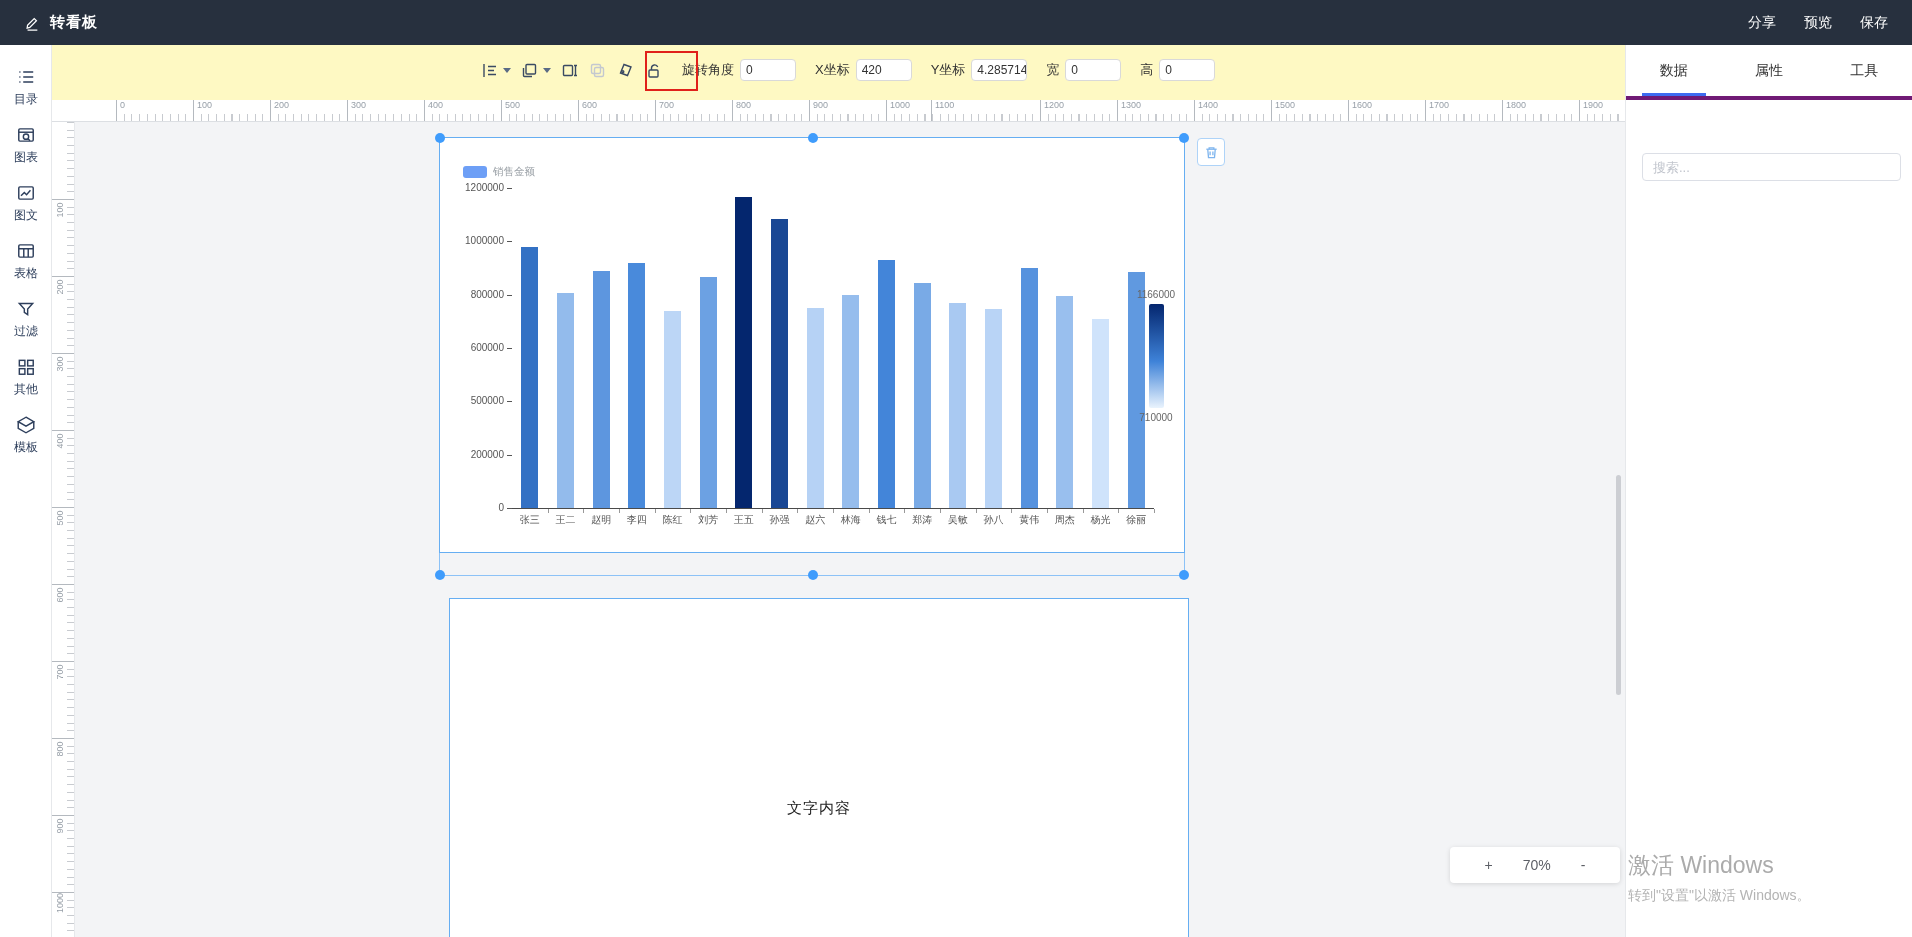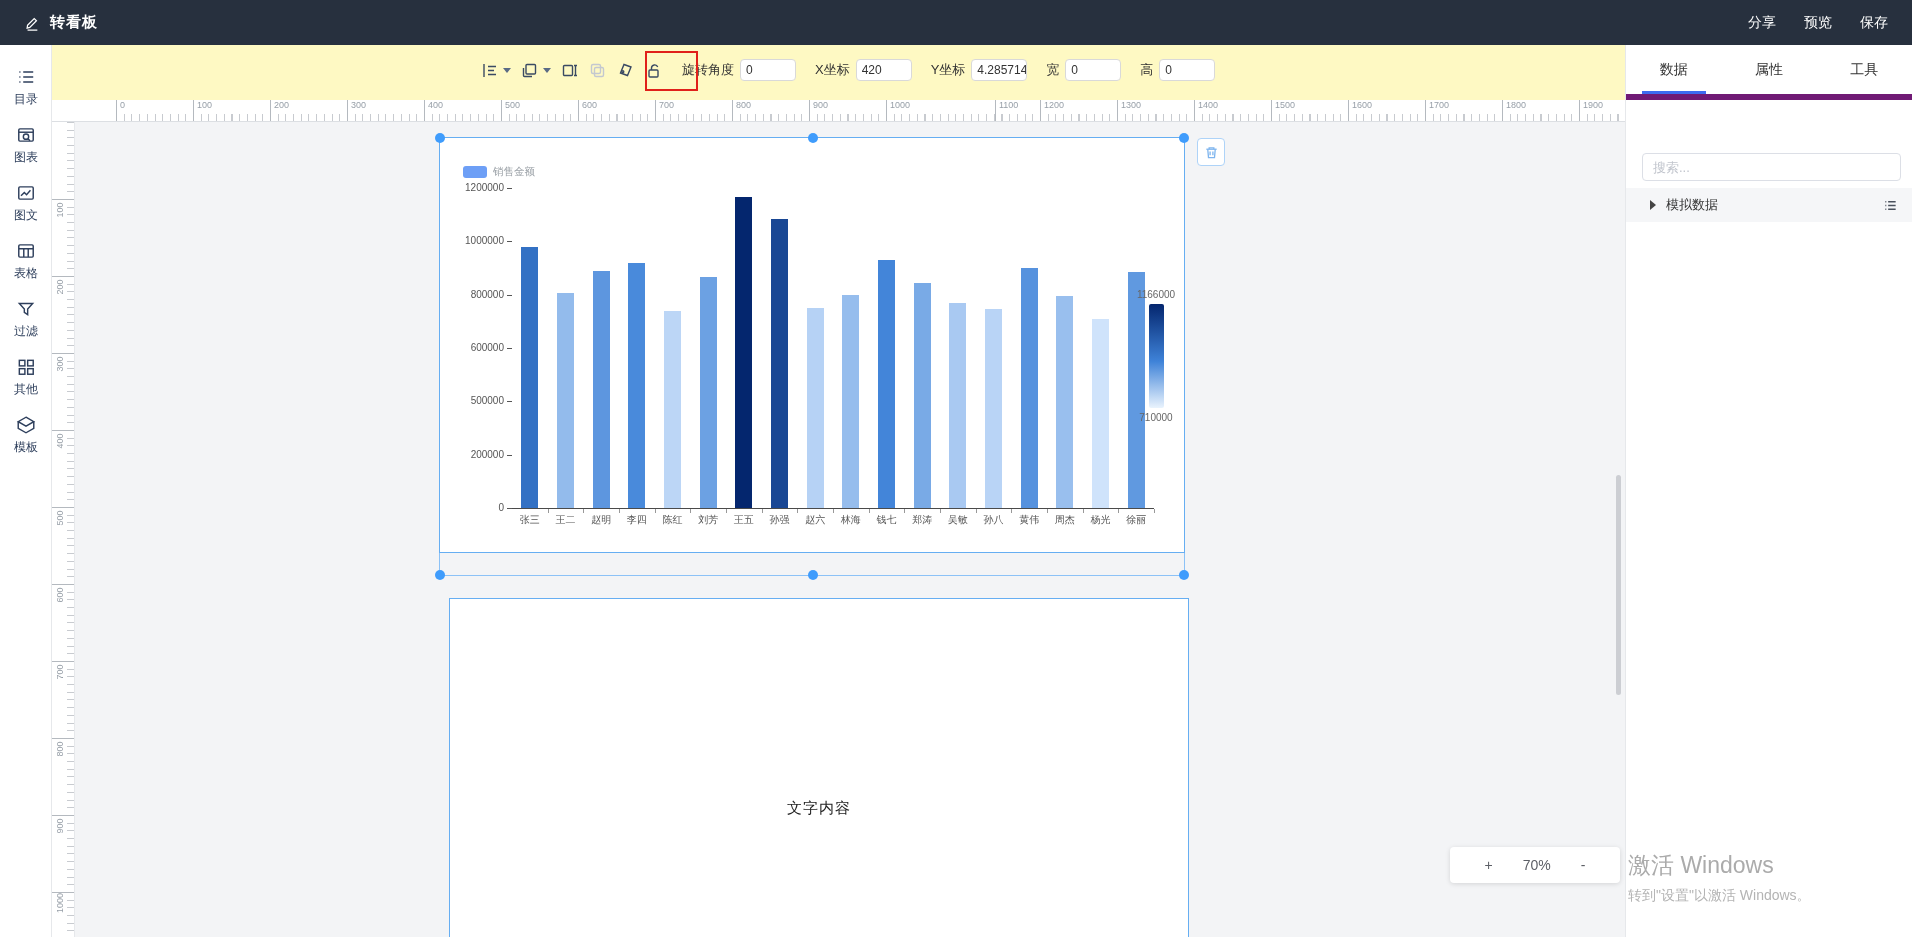--- a/index.html
+++ b/index.html
@@ -62,21 +62,21 @@
   .trash-btn svg { width:15px; height:15px; stroke:#7fb5ee; fill:none; stroke-width:1.4; }
   .text-element { position:absolute; left:374px; top:476px; width:740px; height:400px; background:#fff; border:1px solid #66aef2; }
   .text-content { position:absolute; left:0; right:0; top:200px; text-align:center; font-size:15px; color:#222; font-weight:500; letter-spacing:1px; }
   .canvas-scrollbar { position:absolute; left:1541px; top:353px; width:5px; height:220px; border-radius:3px; background:#ccced3; }
   .zoom-pill { position:absolute; left:1375px; top:725px; width:170px; height:36px; background:#fff; border-radius:4px; box-shadow:0 1px 5px rgba(0,0,0,.13); display:flex; align-items:center; justify-content:center; gap:30px; z-index:8; }
   .zoom-pill span { font-size:14px; color:#5c5f66; }
   .zoom-btn { cursor:pointer; }
 
   
   .panel { position:absolute; left:1625px; top:45px; width:287px; bottom:0; background:#fff; border-left:1px solid #e6e8eb; z-index:25; }
-  .tabs { position:absolute; left:0; top:0; width:100%; height:55px; display:flex; justify-content:space-around; align-items:center; border-bottom:6px solid #701a75; }
+  .tabs { position:absolute; left:0; top:0; width:100%; height:55px; display:flex; justify-content:space-around; align-items:center; border-bottom:4px solid #701a75; }
   .tab { font-size:14px; color:#333; cursor:pointer; position:relative; height:100%; display:flex; align-items:center; }
   .tab.active::after { content:""; position:absolute; left:-18px; right:-18px; bottom:0; height:3px; background:#3d6bf0; }
   .panel-actions { position:absolute; left:14px; right:12px; top:70px; height:28px; display:flex; align-items:center; justify-content:space-between; }
   .add-dataset-btn { width:99px; height:28px; background:#3d6bf0; color:#fff; font-size:13px; border:none; border-radius:4px; cursor:pointer; }
   .refresh { display:flex; align-items:center; gap:4px; cursor:pointer; }
   .refresh svg { width:13px; height:13px; stroke:#8a8f99; fill:none; stroke-width:1.5; }
   .refresh span { font-size:13px; color:#333; }
   .search-box { position:absolute; left:16px; top:108px; width:259px; height:28px; border:1px solid #dcdfe6; border-radius:4px; font-size:13px; color:#333; padding:0 10px; outline:none; }
   .search-box::placeholder { color:#c0c4cc; }
   .dataset-row { position:absolute; left:0; top:143px; width:100%; height:34px; background:#f5f6f8; display:flex; align-items:center; padding:0 14px 0 24px; cursor:pointer; }
@@ -233,21 +233,21 @@
     <div class="hmark" style="left: 118px;">100</div>
     <div class="hmark" style="left: 195px;">200</div>
     <div class="hmark" style="left: 272px;">300</div>
     <div class="hmark" style="left: 349px;">400</div>
     <div class="hmark" style="left: 426px;">500</div>
     <div class="hmark" style="left: 503px;">600</div>
     <div class="hmark" style="left: 580px;">700</div>
     <div class="hmark" style="left: 657px;">800</div>
     <div class="hmark" style="left: 734px;">900</div>
     <div class="hmark" style="left: 811px;">1000</div>
-    <div class="hmark" style="left: 920px;">1100</div>
+    <div class="hmark" style="left: 856px;">1100</div>
     <div class="hmark" style="left: 965px;">1200</div>
     <div class="hmark" style="left: 1042px;">1300</div>
     <div class="hmark" style="left: 1119px;">1400</div>
     <div class="hmark" style="left: 1196px;">1500</div>
     <div class="hmark" style="left: 1273px;">1600</div>
     <div class="hmark" style="left: 1350px;">1700</div>
     <div class="hmark" style="left: 1427px;">1800</div>
     <div class="hmark" style="left: 1504px;">1900</div>
   </div>
 <div class="vruler">
@@ -402,26 +402,18 @@
   </div>
 </div>
 
 <aside class="panel">
   <div class="tabs">
     <span class="tab active">数据</span>
     <span class="tab">属性</span>
     <span class="tab">工具</span>
   </div>
   <input class="search-box" type="text" placeholder="搜索..." style="">
-  <div class="dataset-row">
-    <span class="caret-right"></span>
-    <span class="dataset-label">模拟数据</span>
-    <svg viewBox="0 0 16 16">
-        <path d="M5.5 4h8M5.5 8h8M5.5 12h8"></path>
-        <path d="M2.5 4h1M2.5 8h1M2.5 12h1"></path>
-      </svg>
-  </div>
 </aside>
 
 <div class="watermark">
   <div class="wm1">激活 Windows</div>
   <div class="wm2">转到"设置"以激活 Windows。</div>
 </div>
 
 </body></html>

